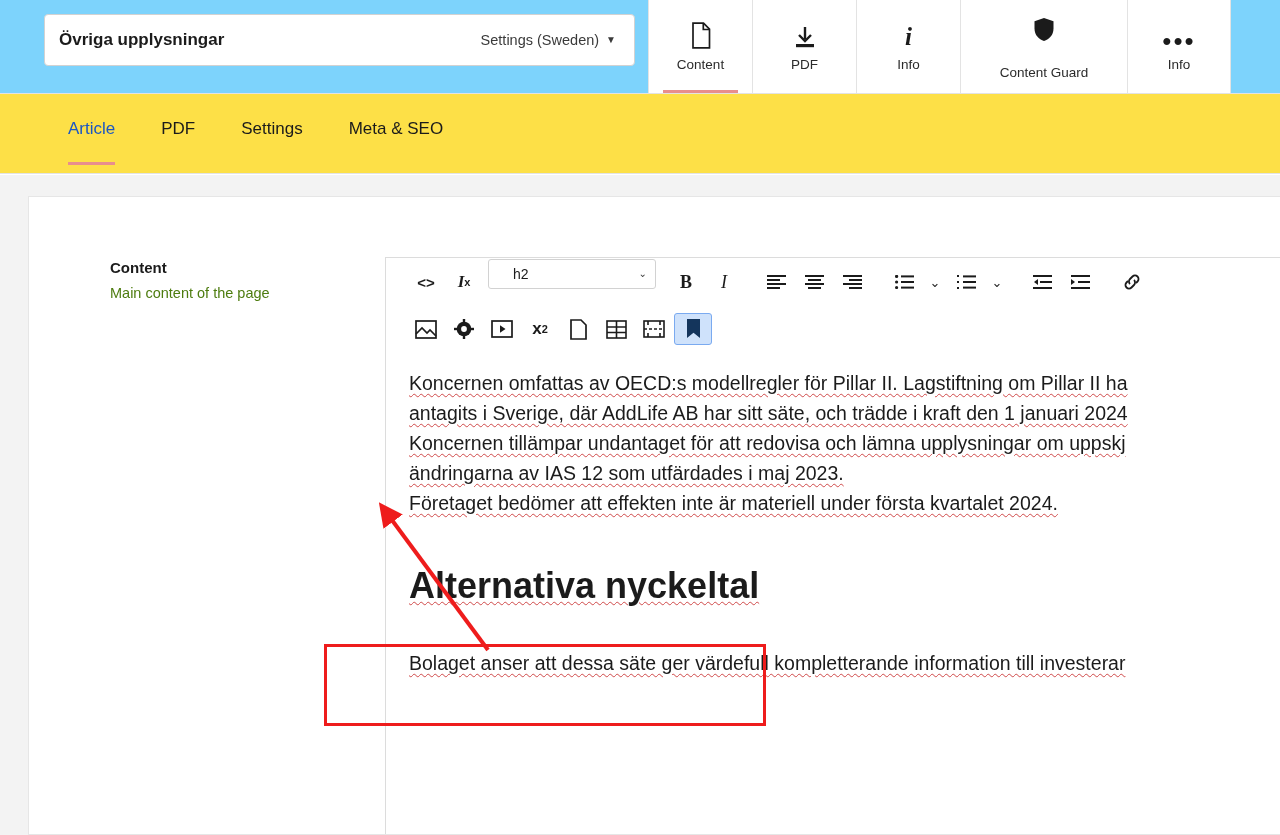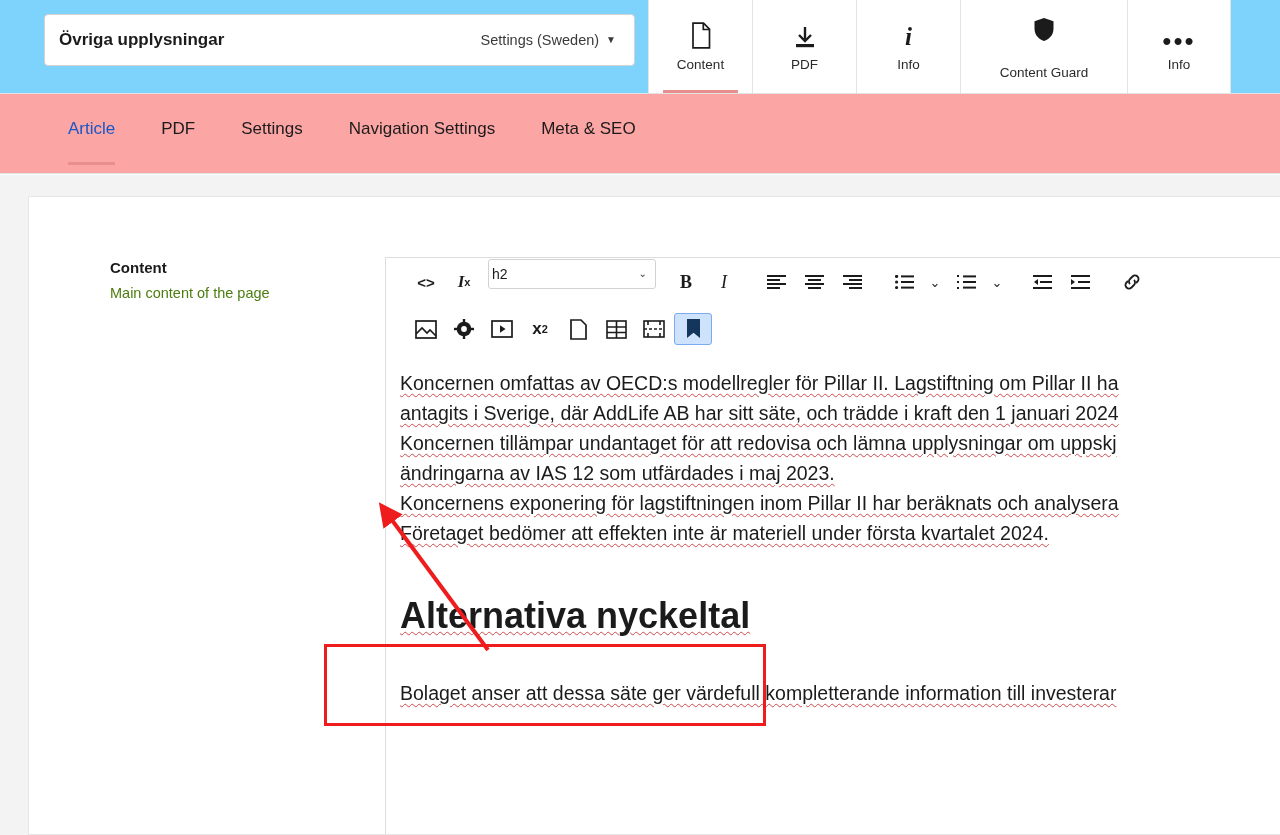--- a/index.html
+++ b/index.html
@@ -102,21 +102,21 @@
     height: 3px;
     background: #e88e8e;
   }
 
   
   .subtabs {
     position: absolute;
     left: 0; top: 94px;
     width: 1280px;
     height: 80px;
-    background: #fca5a5;
+    background: #fde047;
     border-bottom: 1px solid #e3e3e3;
     box-sizing: border-box;
     display: flex;
     align-items: center;
     padding-left: 68px;
   }
   .subtab {
     position: relative;
     font-size: 17px;
     color: #1b1b1b;
@@ -217,39 +217,39 @@
   }
   .tsep { width: 12px; }
   .style-select {
     width: 168px;
     height: 30px;
     border: 1px solid #d2d2d2;
     border-radius: 3px;
     display: flex;
     align-items: center;
     justify-content: space-between;
-    padding: 0 8px 0 3px;
+    padding: 0 8px 0 24px;
     box-sizing: border-box;
     font-size: 14px;
     color: #1b1b1b;
     margin: 0 10px 16px 4px;
     cursor: pointer;
   }
   .bold-b { font-weight: bold; font-size: 18px; font-family: "Liberation Serif", serif; }
   .ital-i { font-style: italic; font-size: 18px; font-family: "Liberation Serif", serif; }
 
   
   .doc {
     position: absolute;
     left: 356px;
     top: 178px;
     right: 0;
     bottom: 0;
     overflow: hidden;
-    padding-left: 15px;
+    padding-left: 24px;
     box-sizing: border-box;
   }
   .doc p {
     margin: 0;
     font-family: "Liberation Sans", sans-serif;
     font-size: 19.5px;
     line-height: 30px;
     color: #1b1b1b;
     white-space: nowrap;
   }
@@ -359,23 +359,20 @@
   <div class="subtab active">
     <span>Article</span>
   </div>
   <div class="subtab">
     <span>PDF</span>
   </div>
   <div class="subtab">
     <span>Settings</span>
   </div>
   <div class="subtab">
-    <span>Navigation Settings</span>
-  </div>
-  <div class="subtab">
     <span>Meta &amp; SEO</span>
   </div>
 </div>
 
 <div class="page">
   <div class="card">
 
     <div class="field-label">
       <div class="fl-title">Content</div>
       <div class="fl-sub">Main content of the page</div>
@@ -532,21 +529,20 @@
           </svg>
         </div>
       </div>
     </div>
 
     <div class="doc">
       <p class="clip-top"><span class="squig">Koncernen omfattas av OECD:s modellregler för Pillar II. Lagstiftning om Pillar II ha</span></p>
       <p><span class="squig">antagits i Sverige, där AddLife AB har sitt säte, och trädde i kraft den 1 januari 2024</span></p>
       <p><span class="squig">Koncernen tillämpar undantaget för att redovisa och lämna upplysningar om uppskj</span></p>
       <p><span class="squig">ändringarna av IAS 12 som utfärdades i maj 2023.</span></p>
-      <p><span class="squig">Koncernens exponering för lagstiftningen inom Pillar II har beräknats och analysera</span></p>
       <p><span class="squig">Företaget bedömer att effekten inte är materiell under första kvartalet 2024.</span></p>
 
       <div class="doc-spacer-1"></div>
       <h2 class="heading"><span class="squig">Alternativa nyckeltal</span></h2>
       <div class="doc-spacer-2"></div>
 
       <p><span class="squig">Bolaget anser att dessa säte ger värdefull kompletterande information till investerar</span></p>
     </div>
 
   </div>

